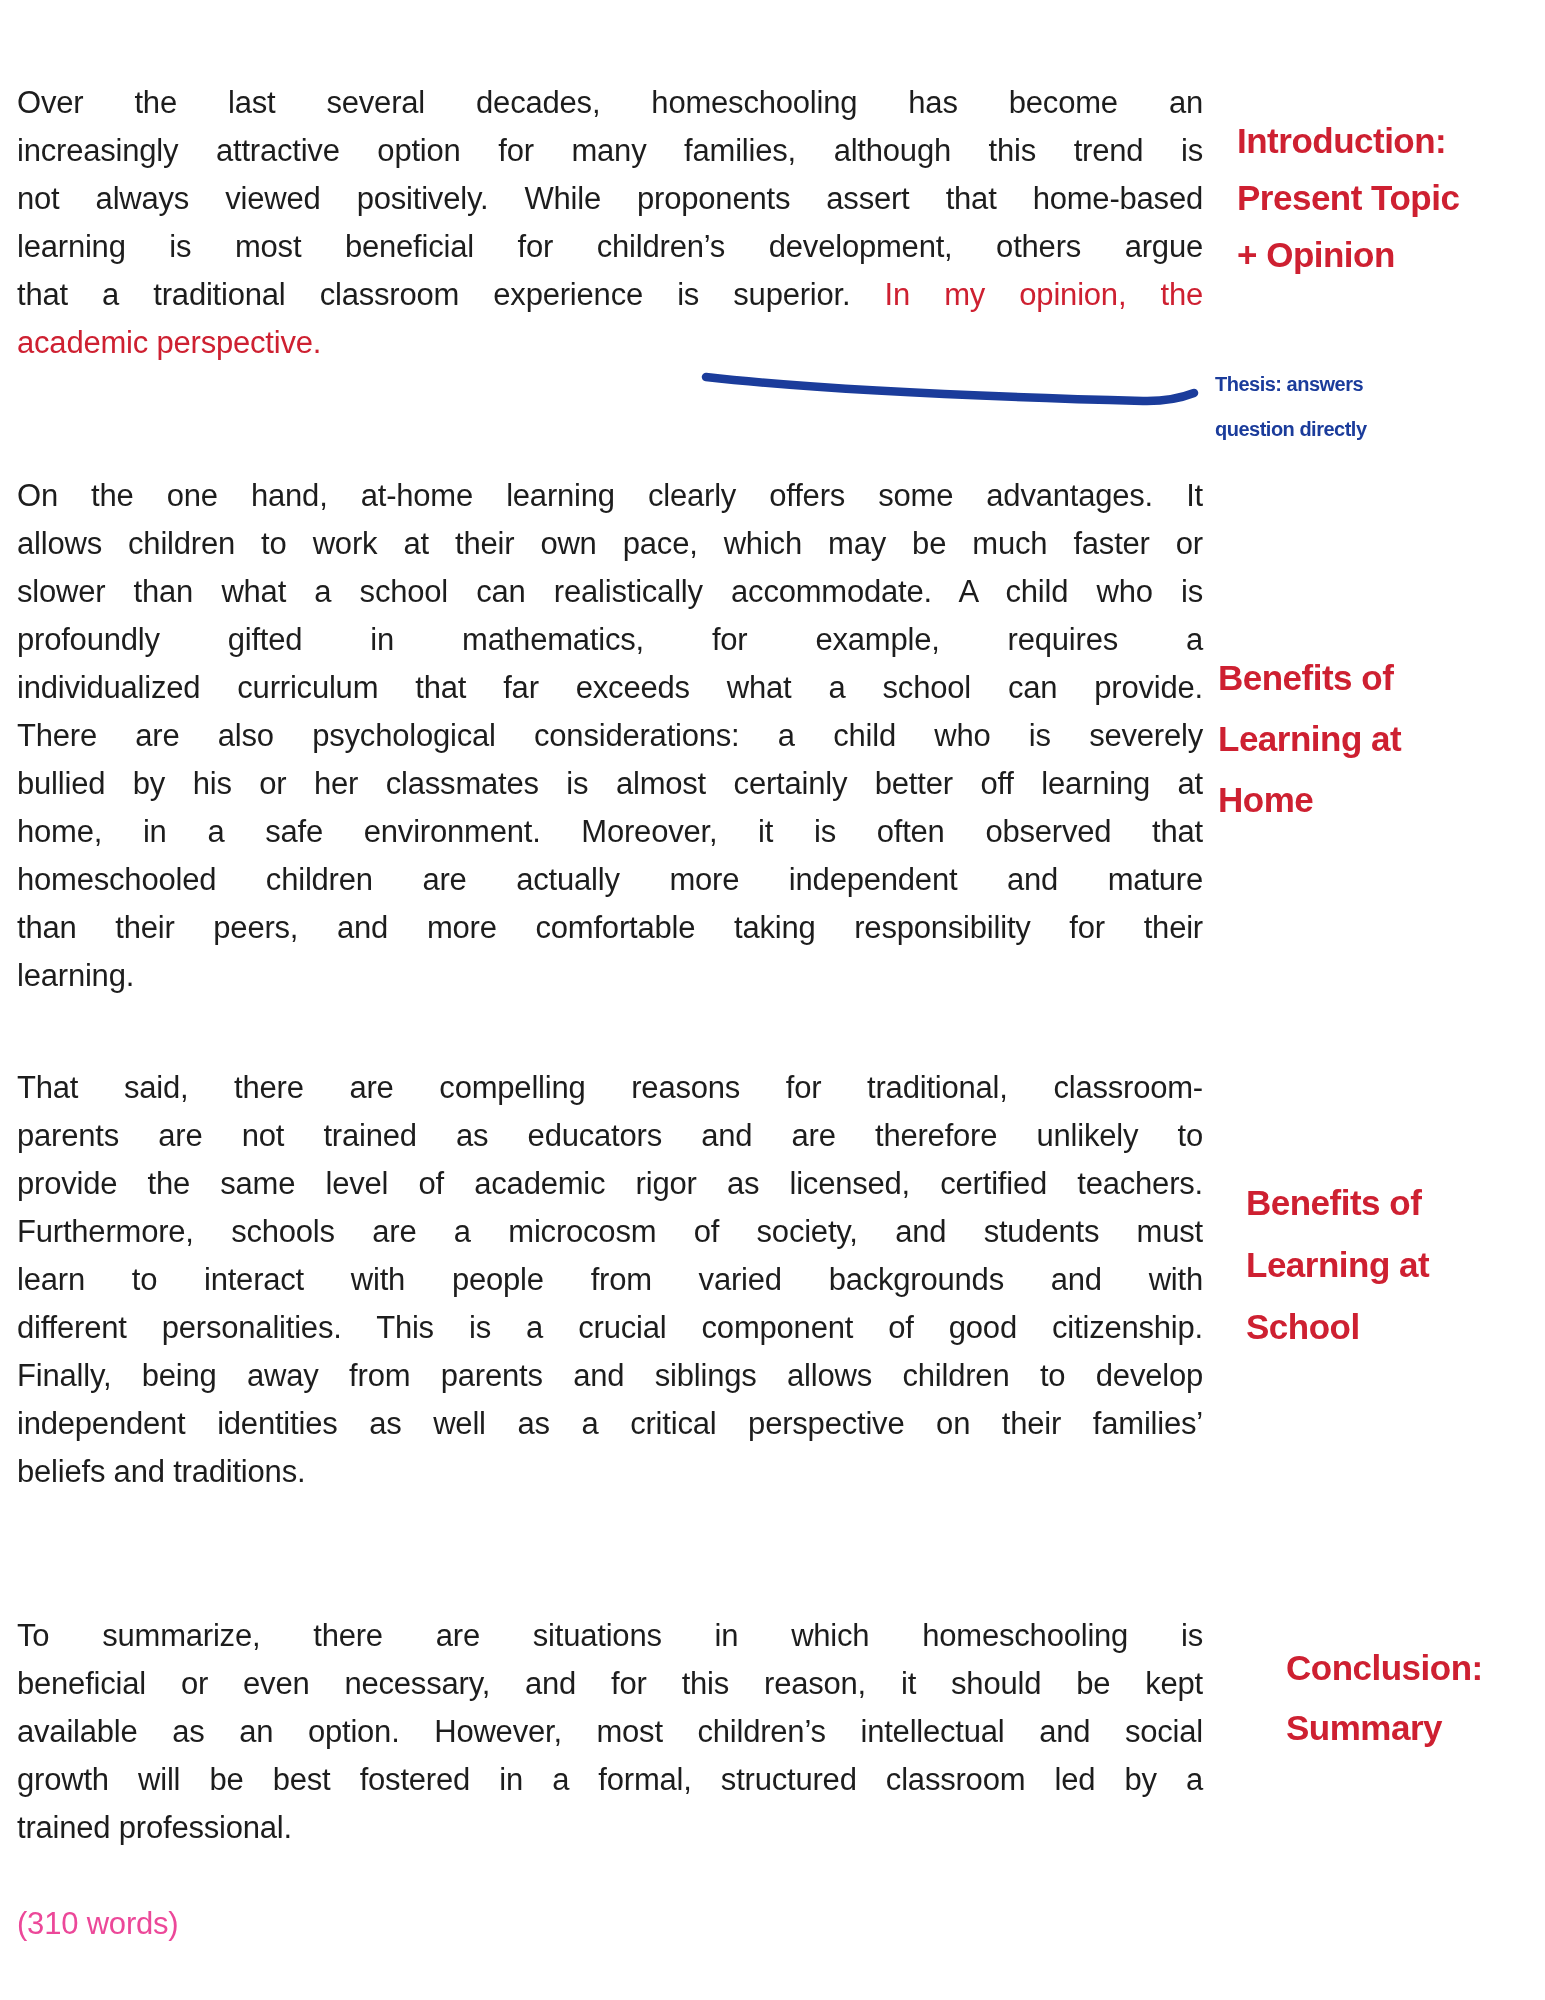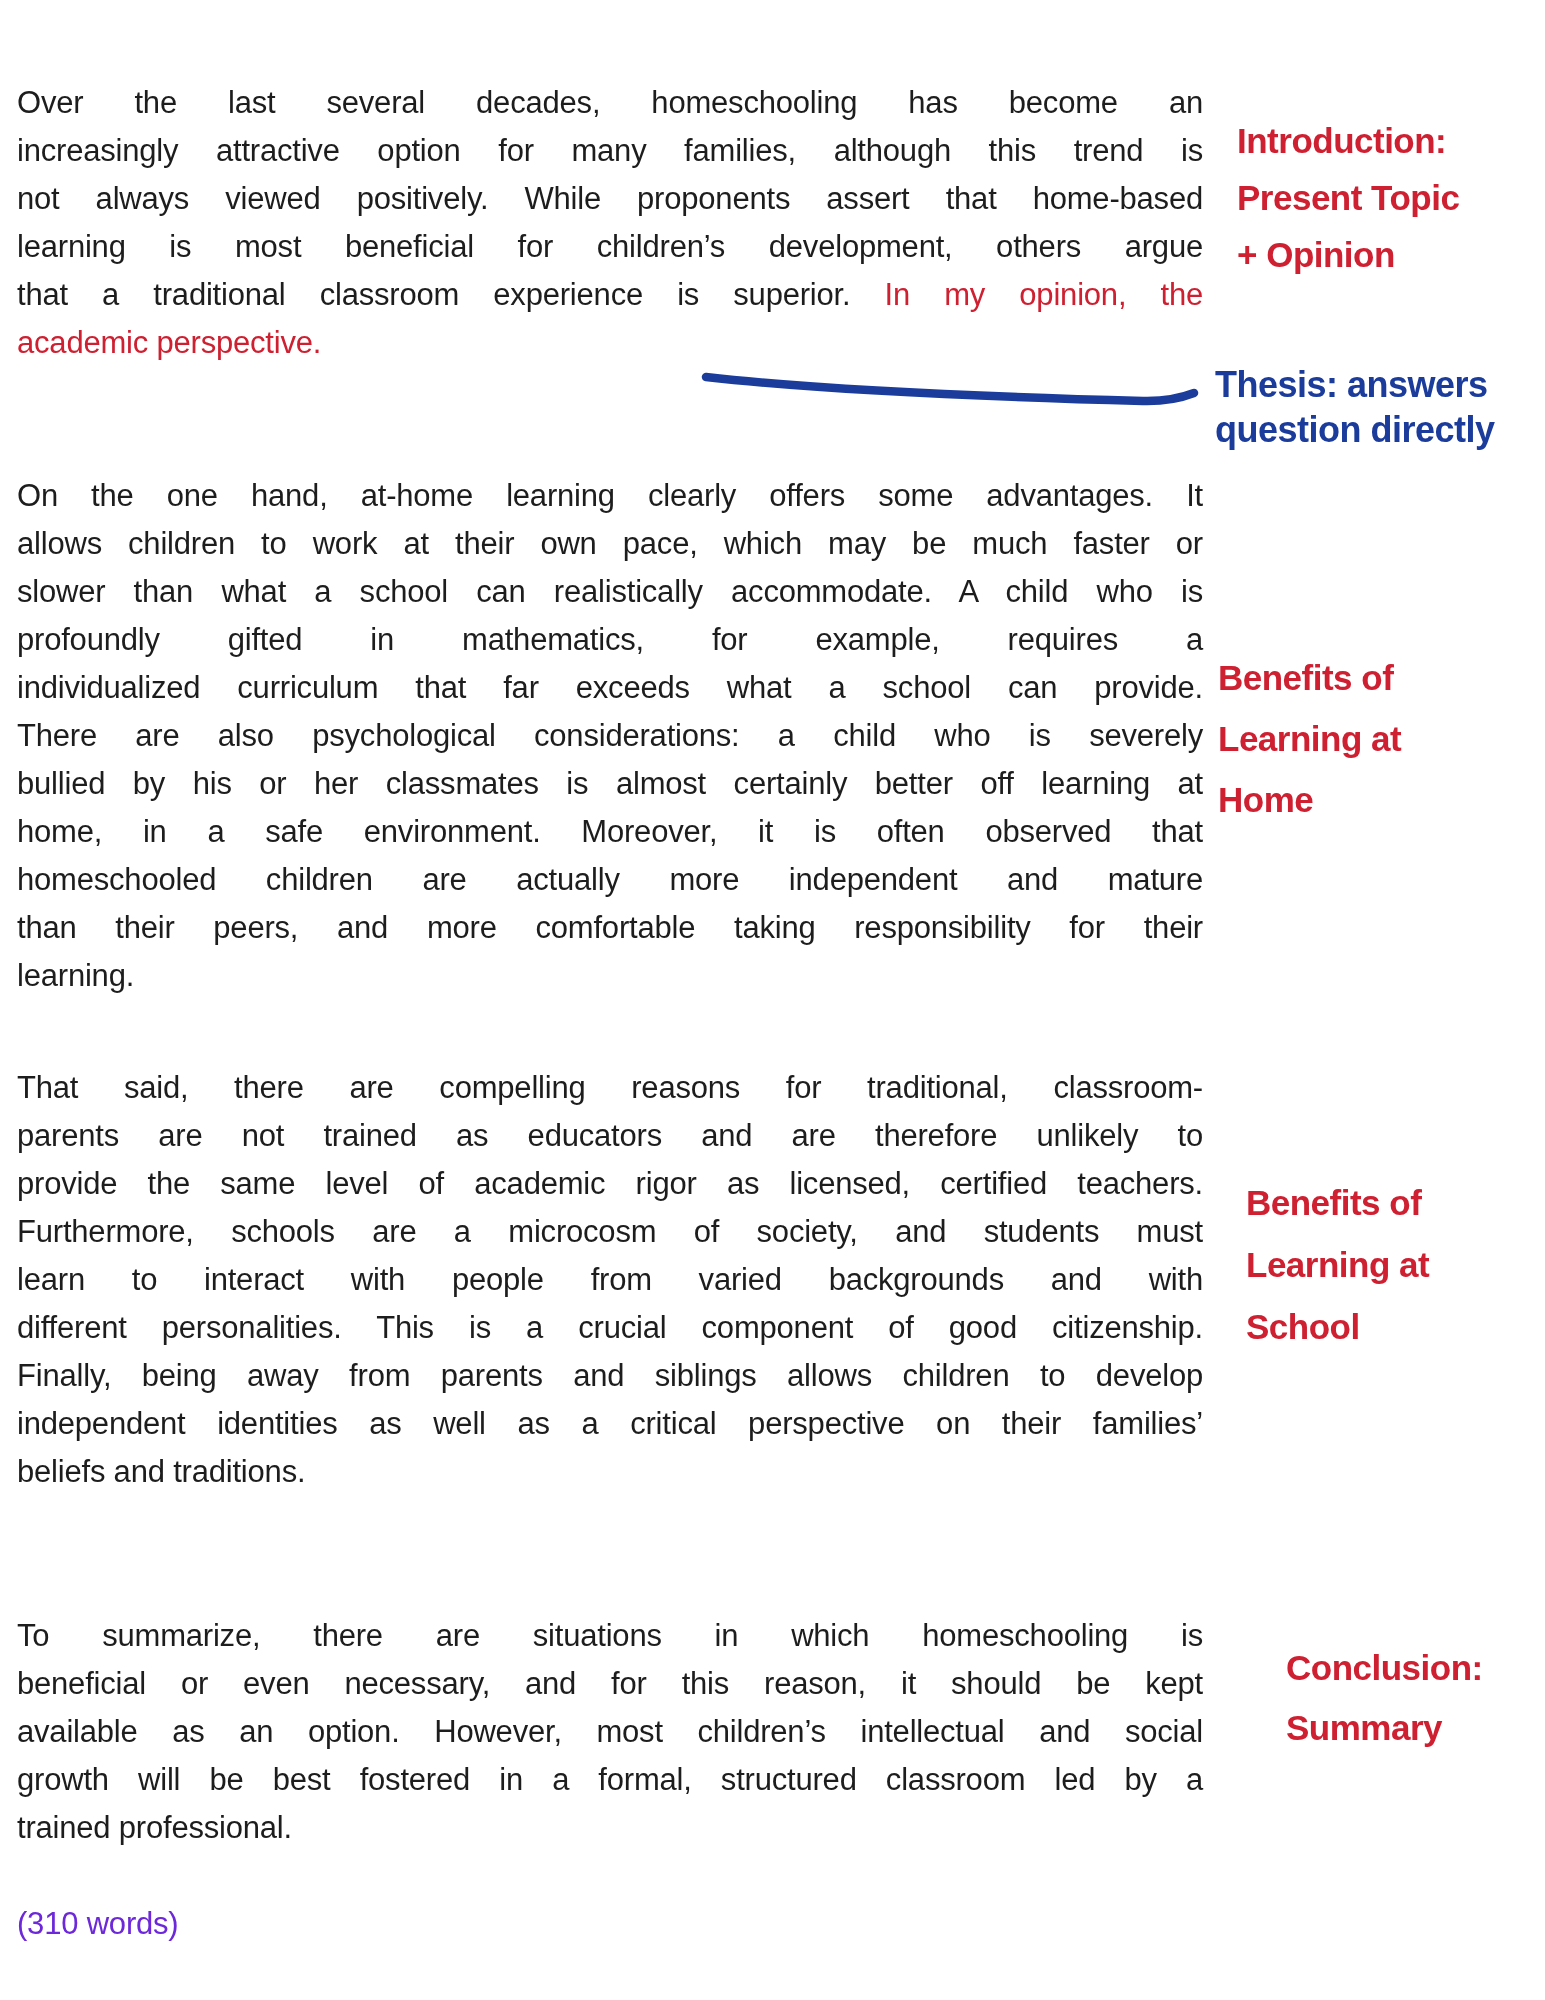--- a/index.html
+++ b/index.html
@@ -31,34 +31,34 @@
     text-align-last:justify;
     white-space:normal;
   }
   .line.last{text-align-last:left;}
   .red{color:#ce2031;}
   .wordcount{
     position:absolute;
     left:17px; top:1900px;
     font-size:31px;
     line-height:48px;
-    color:#6d28d9;
+    color:#ec4899;
     letter-spacing:-0.2px;
   }
   
   .ann{
     position:absolute;
     font-weight:bold;
     letter-spacing:-0.5px;
     white-space:nowrap;
   }
   .ann-red{color:#ce2031;}
   .ann-blue{color:#1b3c9b;}
   #ann-intro{left:1237px;top:112px;font-size:35px;line-height:57px;}
-  #ann-thesis{left:1215px;top:362px;font-size:36px;line-height:45px;}
+  #ann-thesis{left:1215px;top:362px;font-size:20px;line-height:45px;}
   #ann-home{left:1218px;top:647px;font-size:35px;line-height:61px;}
   #ann-school{left:1246px;top:1172px;font-size:35px;line-height:62px;}
   #ann-conclusion{left:1262px;top:1638px;font-size:35px;line-height:60px;margin-left:24px;}
   
   .connector-layer{
     position:absolute;
     left:0;top:0;width:1545px;height:2000px;
     pointer-events:none;
   }
 </style>

